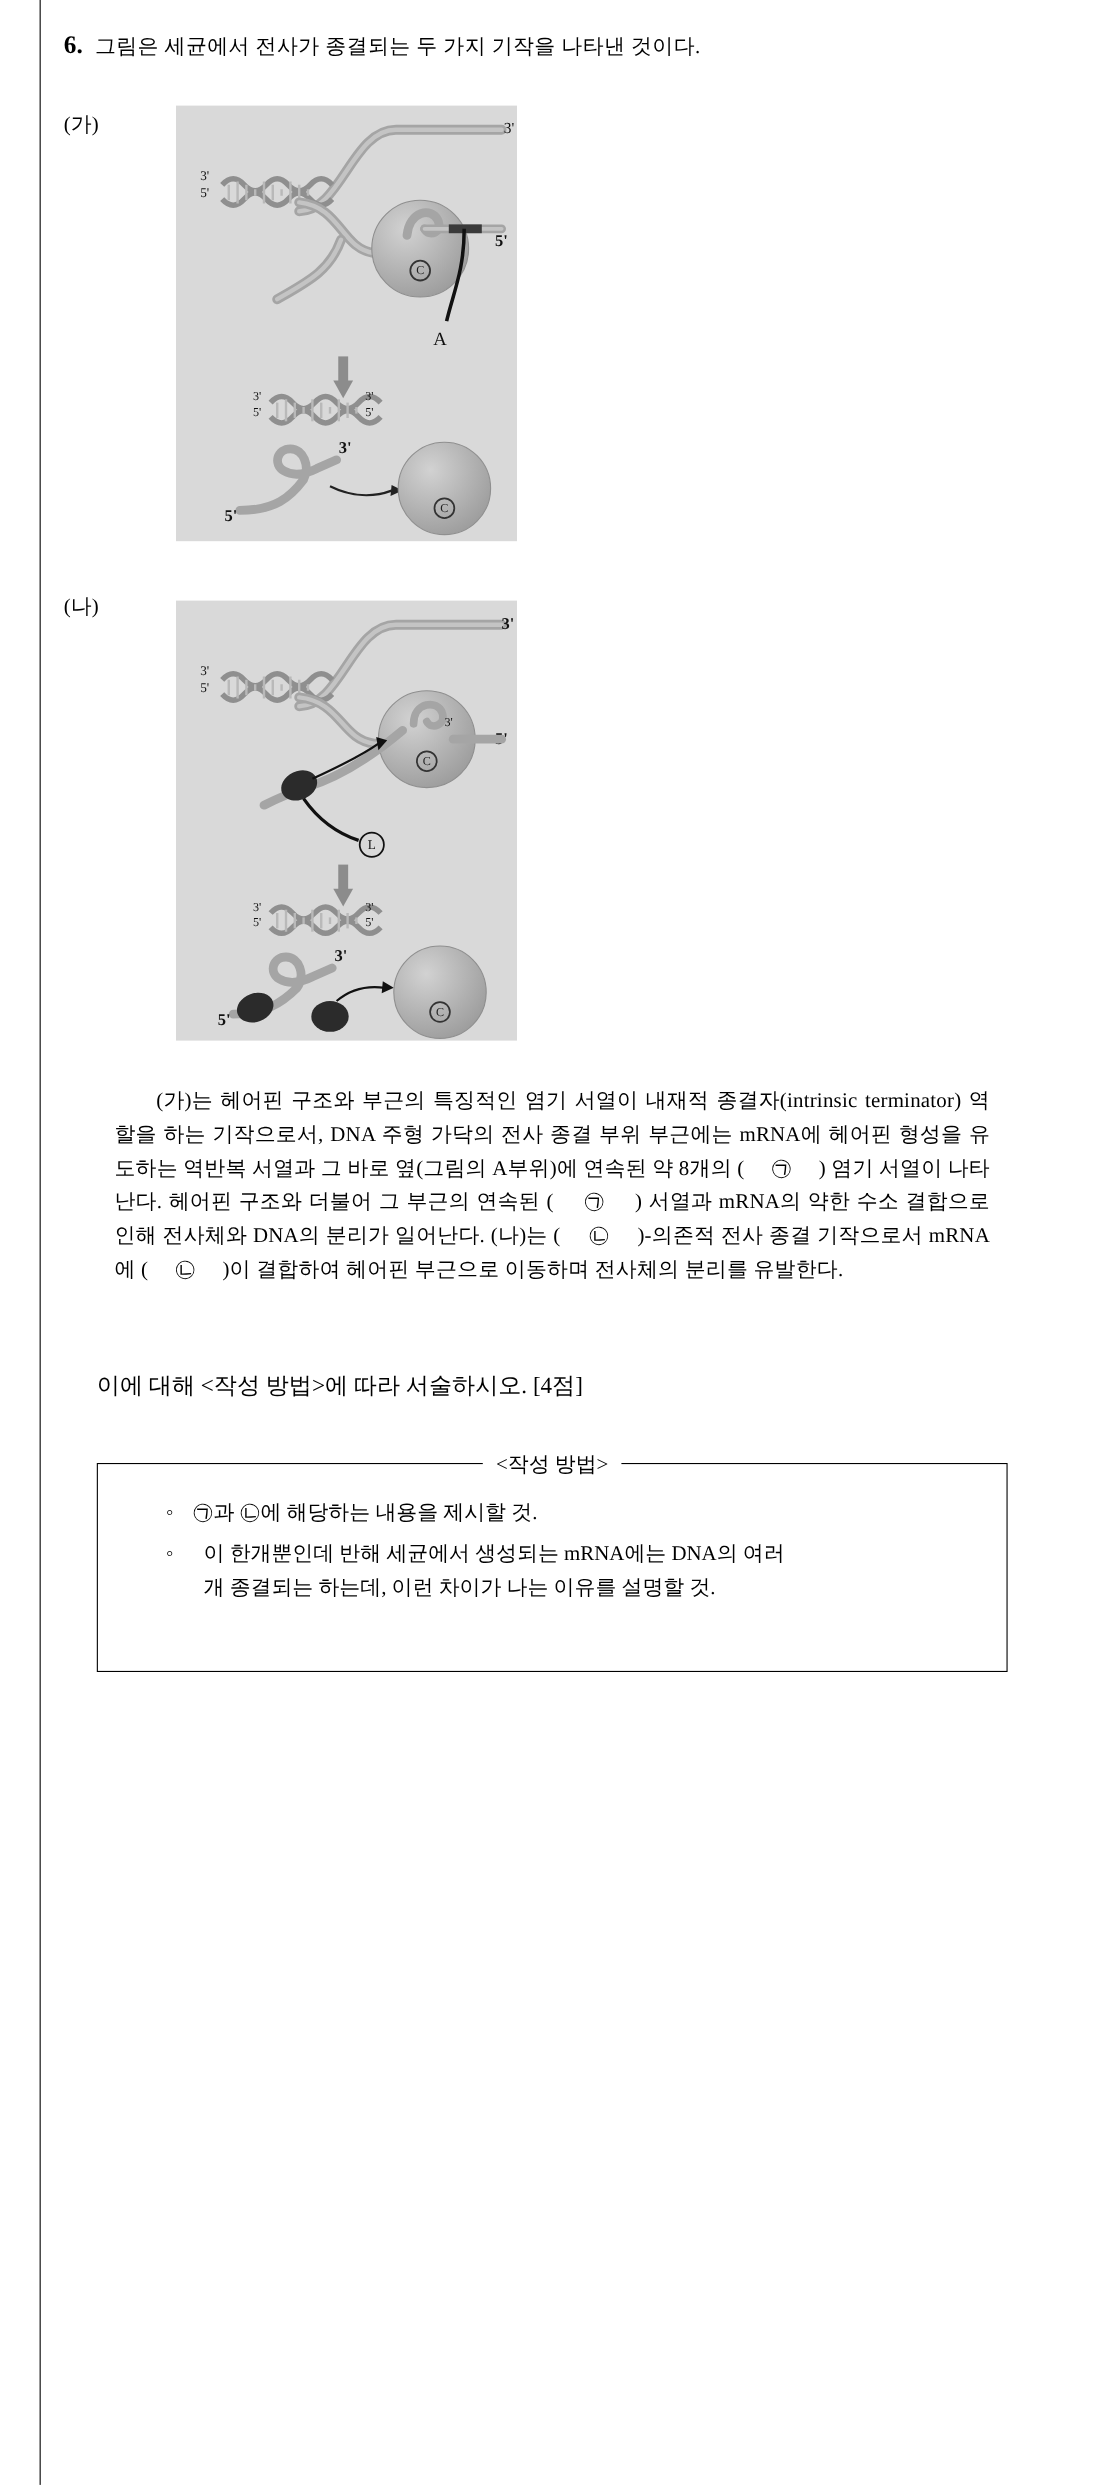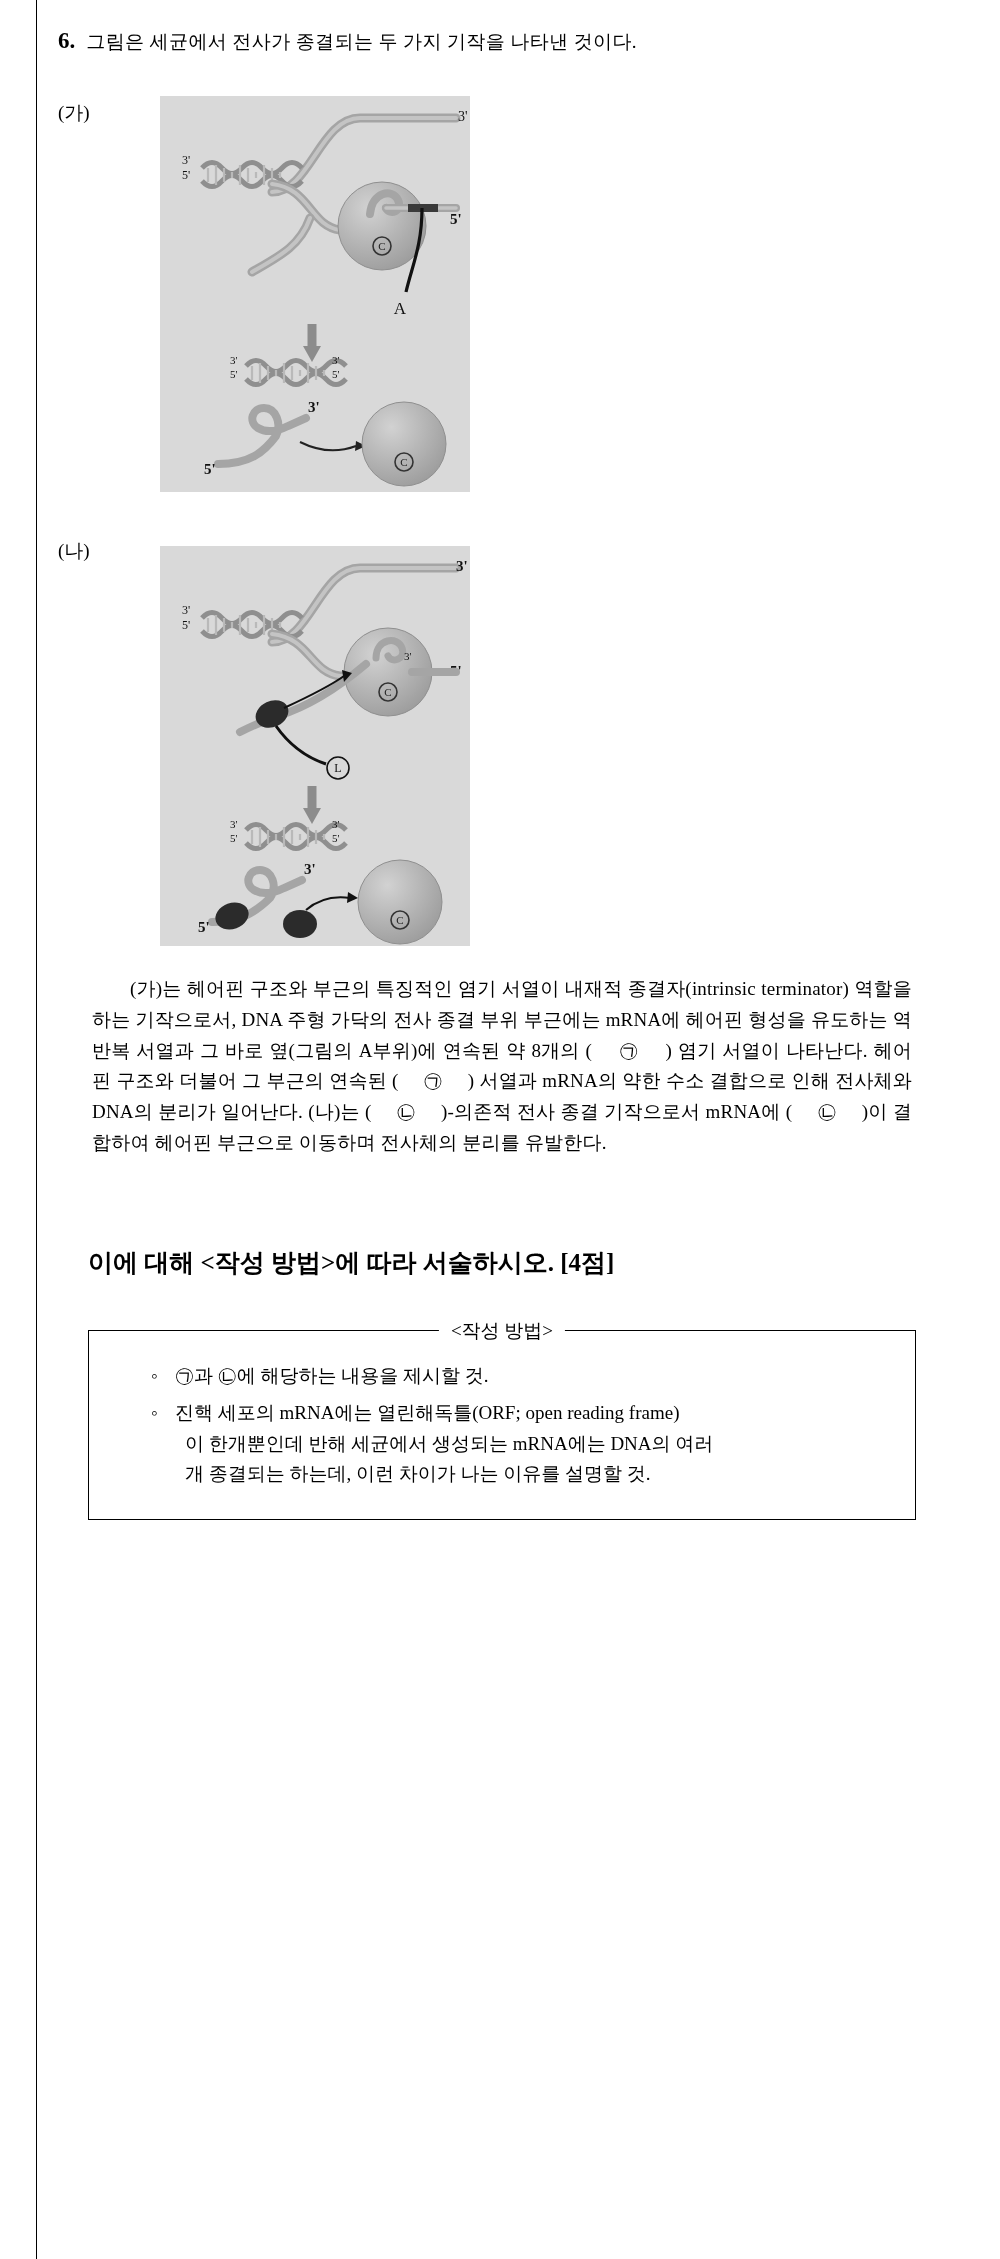--- a/index.html
+++ b/index.html
@@ -72,23 +72,22 @@
   
   .para {
     font-size: 19px;
     line-height: 1.62;
     text-align: justify;
     letter-spacing: 0.2px;
     white-space: pre-wrap;
   }
 
   .single-line {
-    font-size: 25px;
+    font-size: 21px;
     line-height: 1.6;
-    font-weight: bold;
   }
 
   
   .methodbox {
     position: absolute;
     border: 1.5px solid #000;
     box-sizing: border-box;
     padding-left: 28px;
   }
   .methodbox-title {
@@ -333,36 +332,35 @@
         <path d="M188 346 L198 352 L187 357 Z" fill="#111"></path>
 
         <circle cx="240" cy="356" r="42" fill="url(#polyGradB2)" stroke="#8f8f8f" stroke-width="1"></circle>
         <circle cx="240" cy="374" r="9" fill="none" stroke="#333" stroke-width="1.6"></circle>
         <text x="240" y="375" font-size="11" fill="#222" text-anchor="middle" dominant-baseline="middle">C</text>
       </svg>
     </div>
   </div>
 
   <div style="position:absolute; left:88px; top:970px; width:828px;">
-    <p class="para" style="margin:4px; text-indent:38px;">(가)는 헤어핀 구조와 부근의 특징적인 염기 서열이 내재적 종결자(intrinsic terminator) 역할을 하는 기작으로서, DNA 주형 가닥의 전사 종결 부위 부근에는 mRNA에 헤어핀 형성을 유도하는 역반복 서열과 그 바로 옆(그림의 A부위)에 연속된 약 8개의 (　 ㉠ 　) 염기 서열이 나타난다. 헤어핀 구조와 더불어 그 부근의 연속된 (　 ㉠ 　) 서열과 mRNA의 약한 수소 결합으로 인해 전사체와 DNA의 분리가 일어난다. (나)는 (　 ㉡ 　)-의존적 전사 종결 기작으로서 mRNA에 (　 ㉡ 　)이 결합하여 헤어핀 부근으로 이동하며 전사체의 분리를 유발한다.</p>
+    <p class="para" style="margin:16px; text-indent:38px;">(가)는 헤어핀 구조와 부근의 특징적인 염기 서열이 내재적 종결자(intrinsic terminator) 역할을 하는 기작으로서, DNA 주형 가닥의 전사 종결 부위 부근에는 mRNA에 헤어핀 형성을 유도하는 역반복 서열과 그 바로 옆(그림의 A부위)에 연속된 약 8개의 (　 ㉠ 　) 염기 서열이 나타난다. 헤어핀 구조와 더불어 그 부근의 연속된 (　 ㉠ 　) 서열과 mRNA의 약한 수소 결합으로 인해 전사체와 DNA의 분리가 일어난다. (나)는 (　 ㉡ 　)-의존적 전사 종결 기작으로서 mRNA에 (　 ㉡ 　)이 결합하여 헤어핀 부근으로 이동하며 전사체의 분리를 유발한다.</p>
   </div>
 
   <div style="position:absolute; left:88px; top:1243px; width:828px;">
     <div class="single-line">이에 대해 &lt;작성 방법&gt;에 따라 서술하시오. [4점]</div>
   </div>
 
   <div class="methodbox" style="left:88px; top:1330px; width:828px; height:190px;">
     <div class="methodbox-title">&lt;작성 방법&gt;</div>
     <ul class="method-list">
       <li class="method-item">
         <span class="bullet">◦</span>
         <span>㉠과 ㉡에 해당하는 내용을 제시할 것.</span>
       </li>
       <li class="method-item">
         <span class="bullet">◦</span>
-        <span>진핵 세포의 mRNA에는 열린해독틀(ORF; open reading frame)</span>
         <span class="cont">이 한개뿐인데 반해 세균에서 생성되는 mRNA에는 DNA의 여러</span>
         <span class="cont">개 종결되는 하는데, 이런 차이가 나는 이유를 설명할 것.</span>
       </li>
     </ul>
   </div>
 
 </div>
 
 </body></html>

